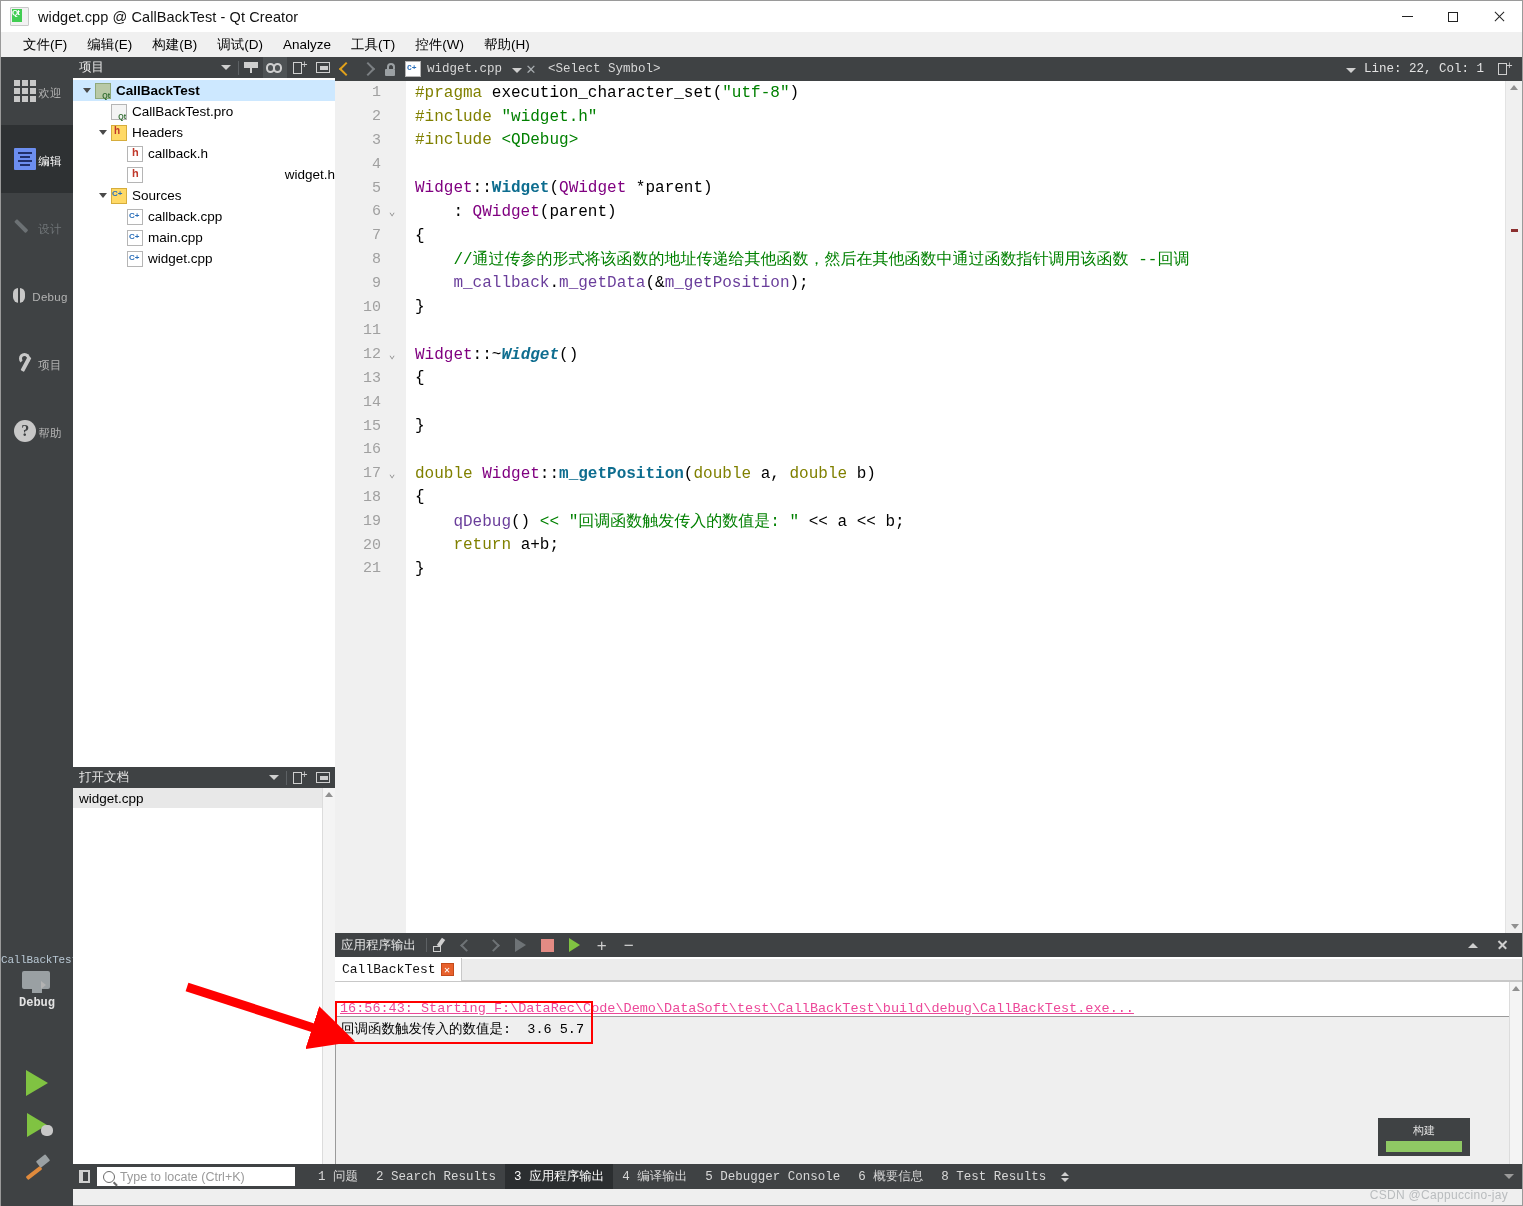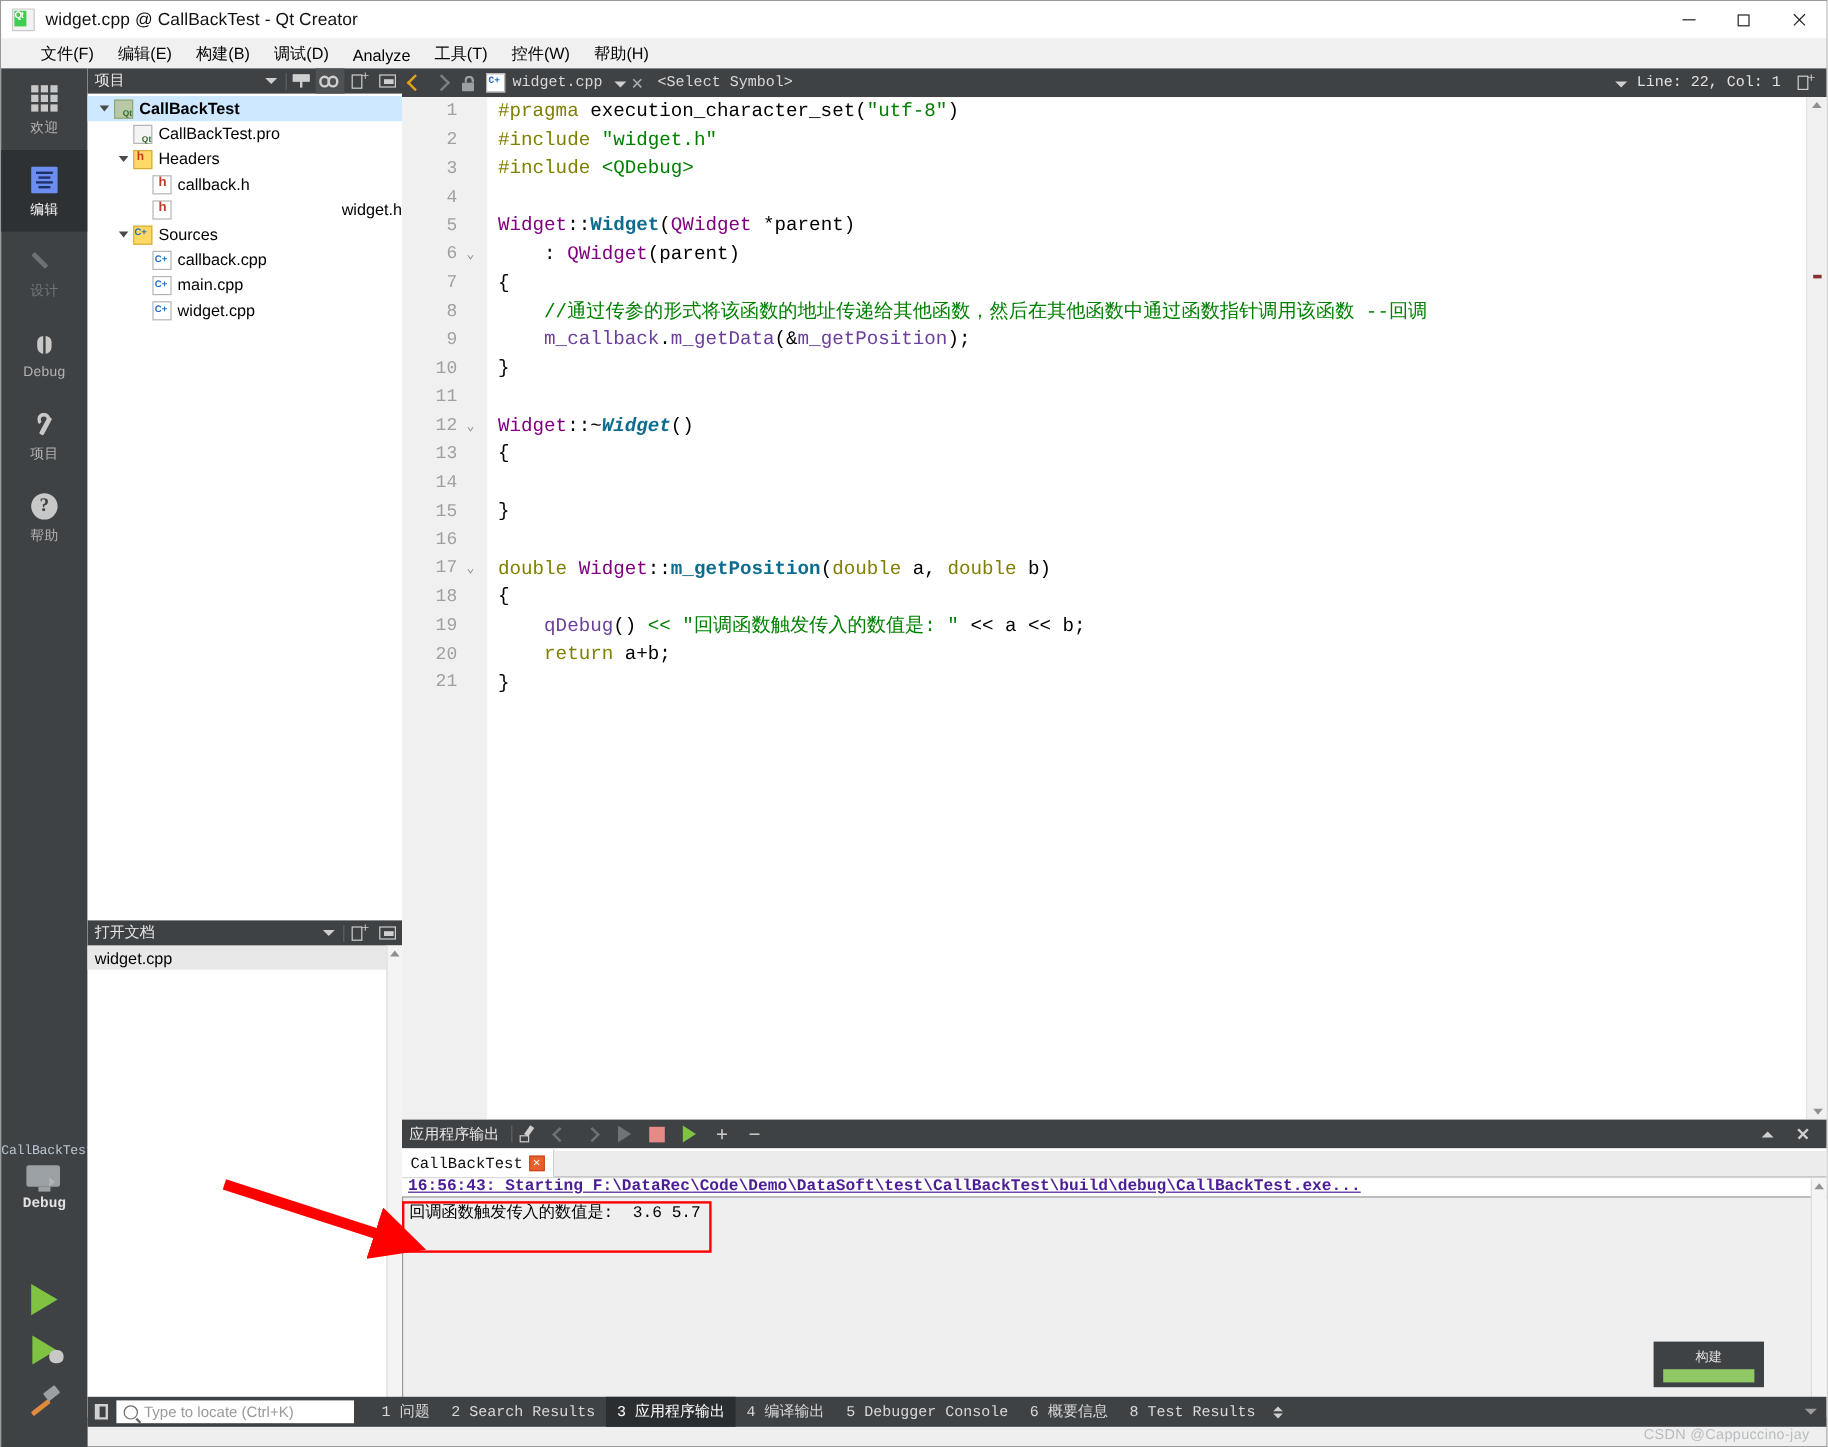--- a/index.html
+++ b/index.html
@@ -20,26 +20,26 @@
   .tb-ctrls{position:absolute;right:0;top:0;height:31px;display:flex;}
   .tb-btn{width:46px;height:31px;display:flex;align-items:center;justify-content:center;color:#222;font-size:14px;}
   .gl-min{width:11px;height:1px;background:#222;}
   .gl-max{width:10px;height:10px;border:1px solid #222;box-sizing:border-box;}
   .gl-close{position:relative;width:12px;height:12px;}
   .gl-close:before,.gl-close:after{content:"";position:absolute;left:0;top:5px;width:13px;height:1px;background:#222;}
   .gl-close:before{transform:rotate(45deg);}
   .gl-close:after{transform:rotate(-45deg);}
 
   
-  .menubar{position:absolute;left:0;top:31px;width:1521px;height:25px;background:#f0f0f0;display:flex;align-items:flex-end;padding-left:23px;box-sizing:border-box;}
+  .menubar{position:absolute;left:0;top:31px;width:1521px;height:25px;background:#f0f0f0;display:flex;align-items:center;padding-left:12px;box-sizing:border-box;}
   .menu-item{font-size:13.5px;color:#000;padding:3px 10px;white-space:nowrap;}
 
   
   .modebar{position:absolute;left:0;top:56px;width:72px;height:1149px;background:#3f4244;}
-  .mode{width:72px;height:68px;display:flex;flex-direction:column;align-items:center;justify-content:center;color:#b3b3b3;font-size:11.5px;}
+  .mode{width:72px;height:68px;display:flex;flex-direction:row;align-items:center;justify-content:center;color:#b3b3b3;font-size:11.5px;}
   .mode.active{background:#2e3133;color:#ffffff;}
   .mode.disabled{color:#707578;}
   .mode-label{margin-top:4px;letter-spacing:.3px;}
   .mode-ico{width:26px;height:26px;display:flex;align-items:center;justify-content:center;}
 
   .grid-ico{width:22px;height:22px;display:grid;grid-template-columns:repeat(3,6px);grid-template-rows:repeat(3,6px);gap:2px;}
   .grid-ico i{background:#c8c8c8;display:block;}
   .edit-ico{width:22px;height:22px;background:#6c8ef0;border-radius:1px;display:flex;flex-direction:column;justify-content:center;align-items:center;gap:2px;}
   .edit-ico i{display:block;width:14px;height:2px;background:#20306b;}
   .edit-ico i:nth-child(2){width:10px;}
@@ -182,21 +182,21 @@
   .mini-x:before{transform:rotate(45deg);}
   .mini-x:after{transform:rotate(-45deg);}
 
   .out-tabrow{height:24px;background:#ffffff;display:flex;align-items:flex-end;border-bottom:1px solid #c8c8c8;}
   .out-tab{height:23px;display:flex;align-items:center;gap:5px;padding:0 7px;font-family:"Liberation Mono",monospace;font-size:13px;color:#111;background:#ffffff;border-right:1px solid #c8c8c8;}
   .tabclose{width:13px;height:13px;background:#e8612c;color:#fff;font-size:10px;display:flex;align-items:center;justify-content:center;border:1px solid #c44a1a;box-sizing:border-box;}
   .out-tabrest{flex:1;height:22px;background:#ececec;border-bottom:1px solid #c8c8c8;box-sizing:border-box;}
 
   .out-body{position:relative;height:199px;background:#ffffff;overflow:hidden;}
   .out-line{font-family:"Liberation Mono",monospace;font-size:13.5px;white-space:pre;padding-left:5px;}
-  .out-line.starting{color:#4c1d95;font-weight:bold;text-decoration:underline;padding-top:0;}
+  .out-line.starting{color:#ec4899;font-weight:normal;text-decoration:underline;padding-top:19px;}
   .out-line.app{color:#000;padding-top:3px;}
   .out-hl-box{position:absolute;left:0px;top:19px;width:258px;height:43px;border:2px solid #ff0000;box-sizing:border-box;}
   .out-vscroll{position:absolute;right:0;top:0;width:13px;height:199px;background:#f4f4f4;border-left:1px solid #dcdcdc;box-sizing:border-box;}
 
   
   .buildpop{position:absolute;right:52px;bottom:25px;width:92px;height:38px;background:#3f4244;display:flex;flex-direction:column;align-items:center;justify-content:center;gap:3px;}
   .buildpop .lbl{font-size:11px;color:#e0e0e0;}
   .buildpop .bar{width:76px;height:11px;background:#2f3234;}
   .buildpop .bar i{display:block;height:11px;width:100%;background:#8fc864;}
 

